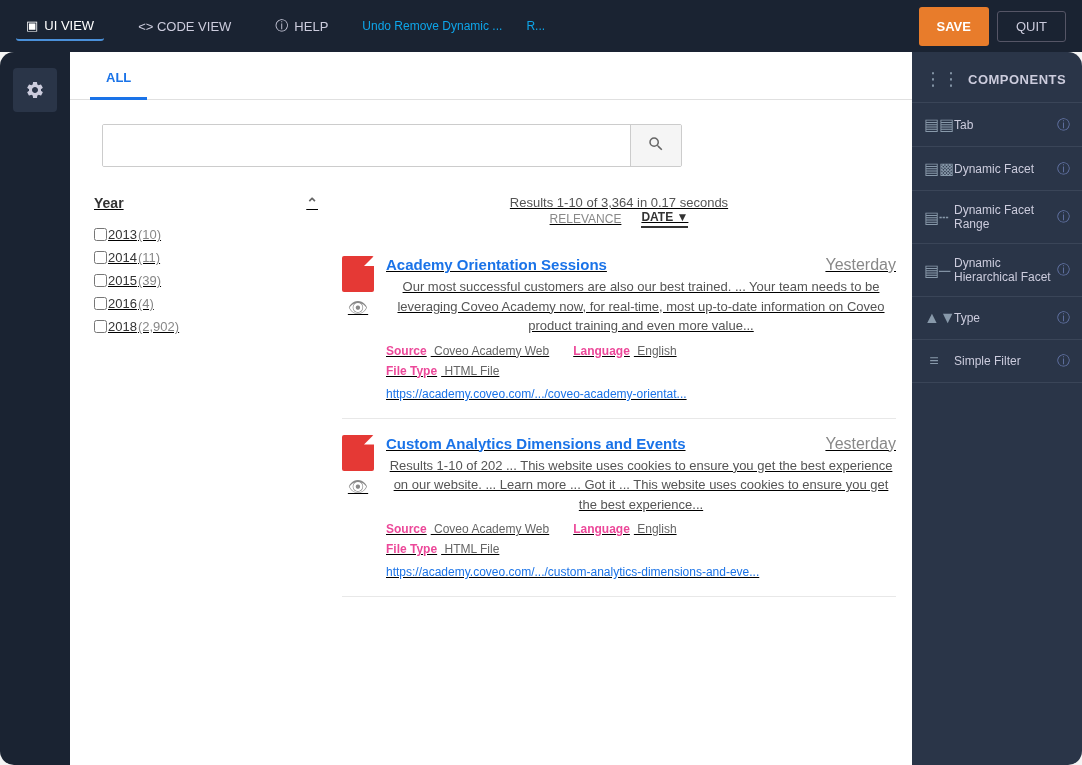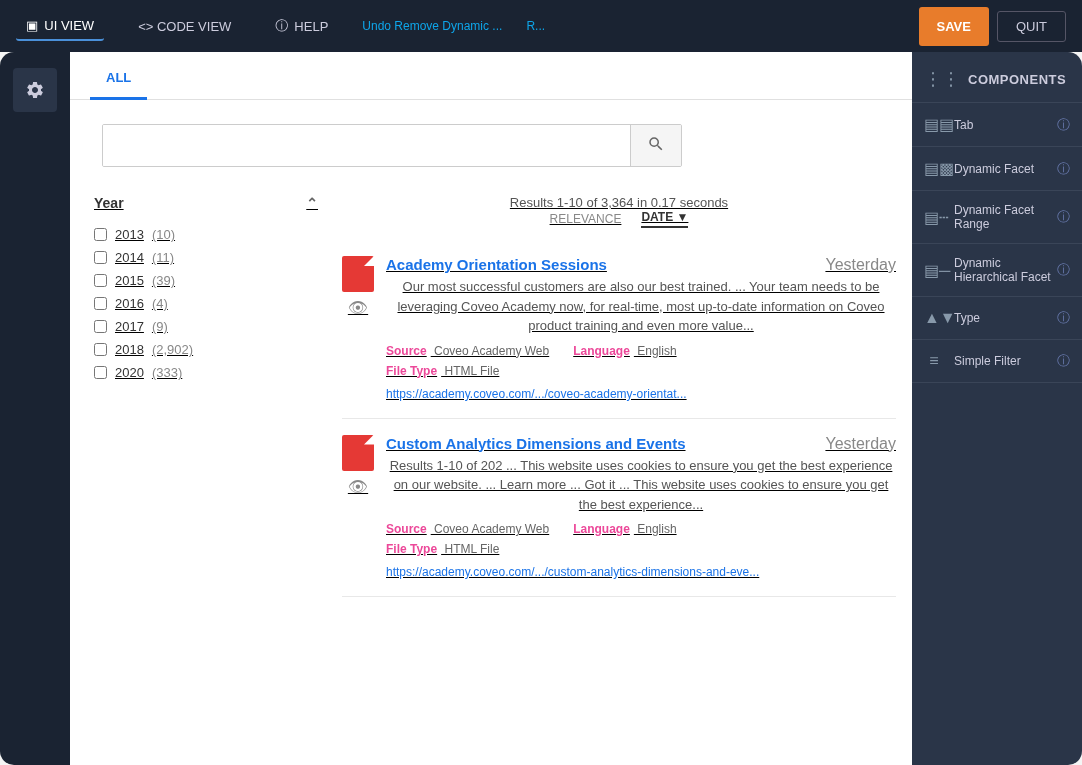--- a/index.html
+++ b/index.html
@@ -135,21 +135,21 @@
       padding: 8px 8px 8px 8px;
       font-size: 14px;
       font-weight: bold;
       color: #333;
     }
     .facet-toggle { cursor: pointer; color: #666; }
     .facet-list { padding: 4px 8px; }
     .facet-row {
       display: flex;
       align-items: center;
-      gap: 8px;
+      gap: 1px;
       padding: 4px 0;
       font-size: 13px;
       color: #333;
       cursor: pointer;
     }
     .facet-row input[type="checkbox"] { cursor: pointer; }
     .facet-count { color: #888; }
 
     
     .results-panel {
@@ -342,32 +342,22 @@
     <span>2015</span>
     <span class="facet-count">(39)</span>
             </div>
             <div class="facet-row">
               <input type="checkbox" style="">
     <span>2016</span>
     <span class="facet-count">(4)</span>
             </div>
             <div class="facet-row">
               <input type="checkbox" style="">
-    <span>2017</span>
-    <span class="facet-count">(9)</span>
-            </div>
-            <div class="facet-row">
-              <input type="checkbox" style="">
     <span>2018</span>
     <span class="facet-count">(2,902)</span>
-            </div>
-            <div class="facet-row">
-              <input type="checkbox" style="">
-    <span>2020</span>
-    <span class="facet-count">(333)</span>
             </div>
           </div>
       </div>
 
       <div class="results-panel">
         <div class="results-header">
           <span>Results 1-10 of 3,364 in 0.17 seconds</span>
           <div class="results-sort">
             <span class="sort-option">RELEVANCE</span>
             <span class="sort-option active">DATE ▼</span>

